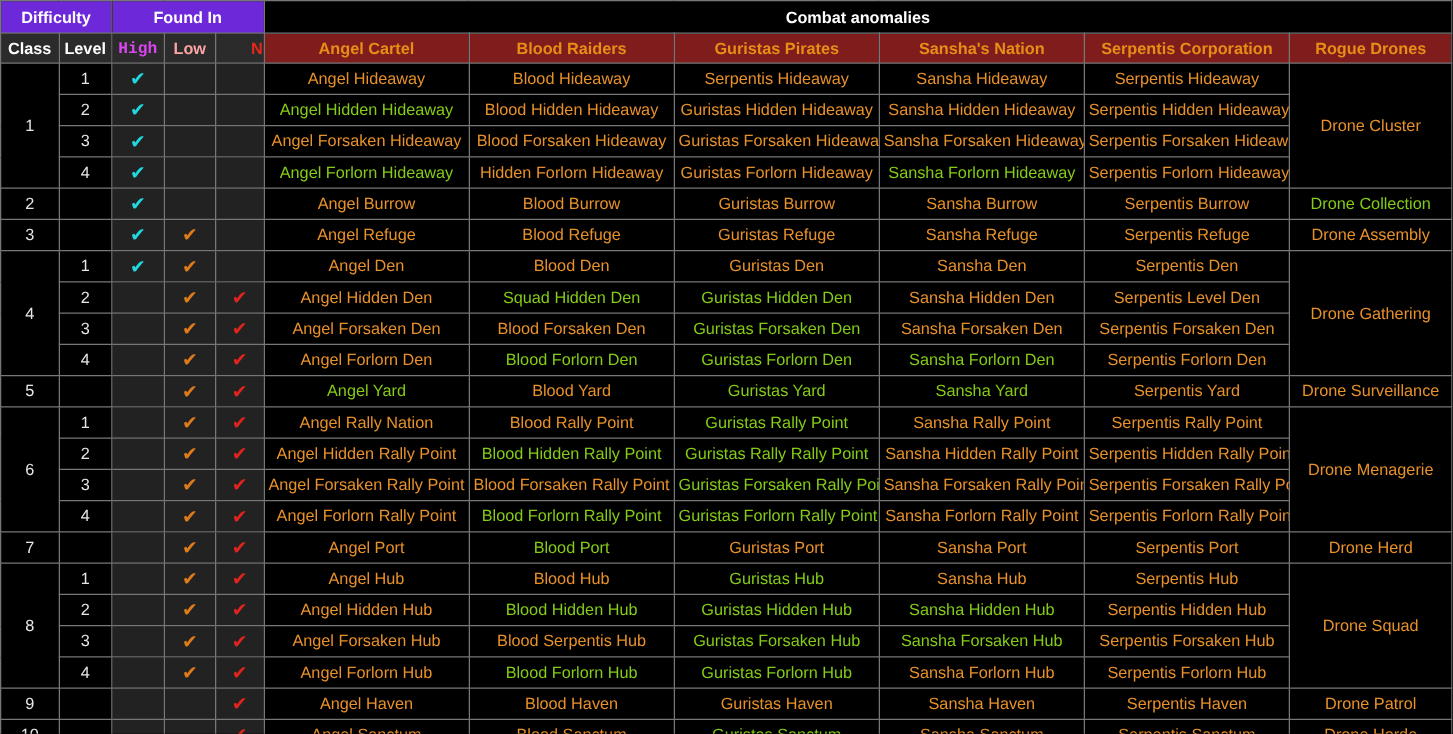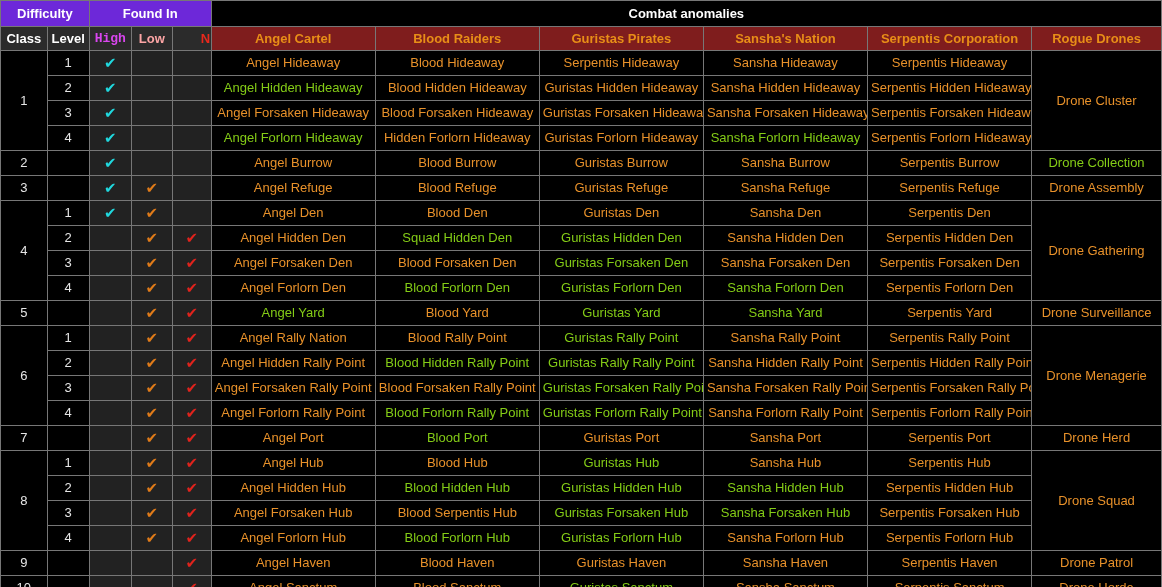--- a/index.html
+++ b/index.html
@@ -192,21 +192,21 @@
       </tr>
       <tr>
         <td class="lvl row">2</td>
         <td class="fi row"></td>
         <td class="fi row"><span class="chk l">✔</span></td>
         <td class="fi row"><span class="chk n">✔</span></td>
         <td class="name row t-o">Angel Hidden Den</td>
         <td class="name row t-r">Squad Hidden Den</td>
         <td class="name row t-r">Guristas Hidden Den</td>
         <td class="name row t-o">Sansha Hidden Den</td>
-        <td class="name row t-o">Serpentis Hidden Den</td>
+        <td class="name row t-o">Serpentis Level Den</td>
       </tr>
       <tr>
         <td class="lvl row">3</td>
         <td class="fi row"></td>
         <td class="fi row"><span class="chk l">✔</span></td>
         <td class="fi row"><span class="chk n">✔</span></td>
         <td class="name row t-o">Angel Forsaken Den</td>
         <td class="name row t-o">Blood Forsaken Den</td>
         <td class="name row t-r">Guristas Forsaken Den</td>
         <td class="name row t-o">Sansha Forsaken Den</td>

